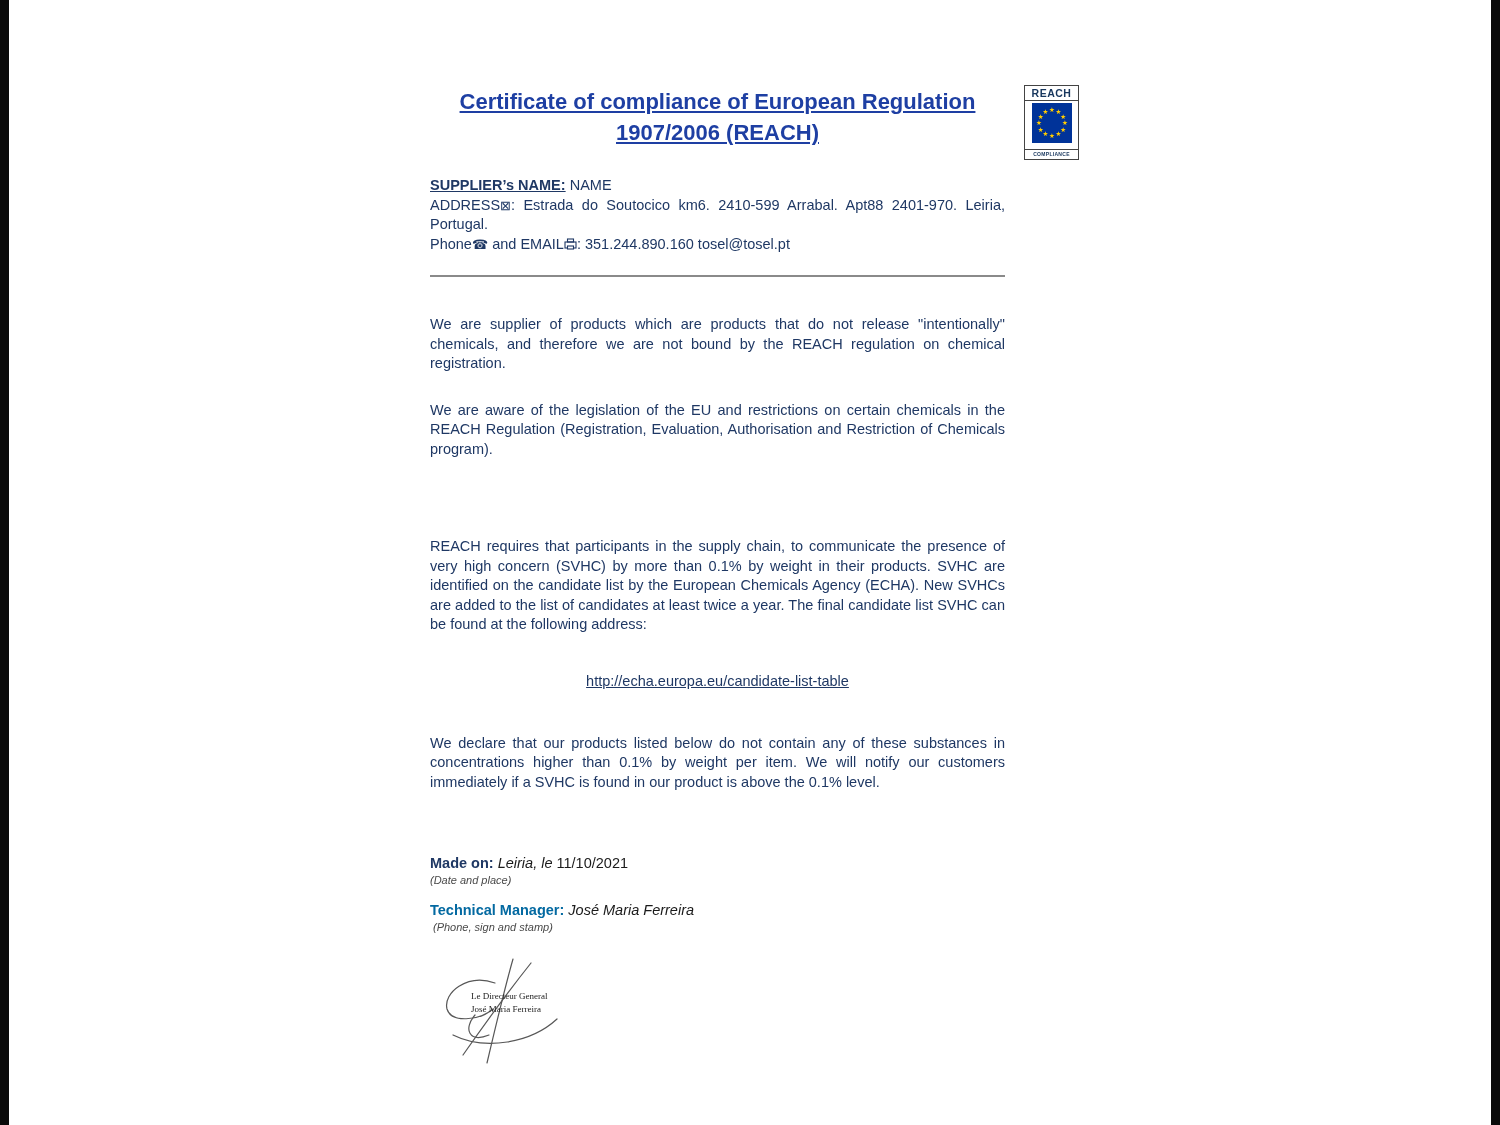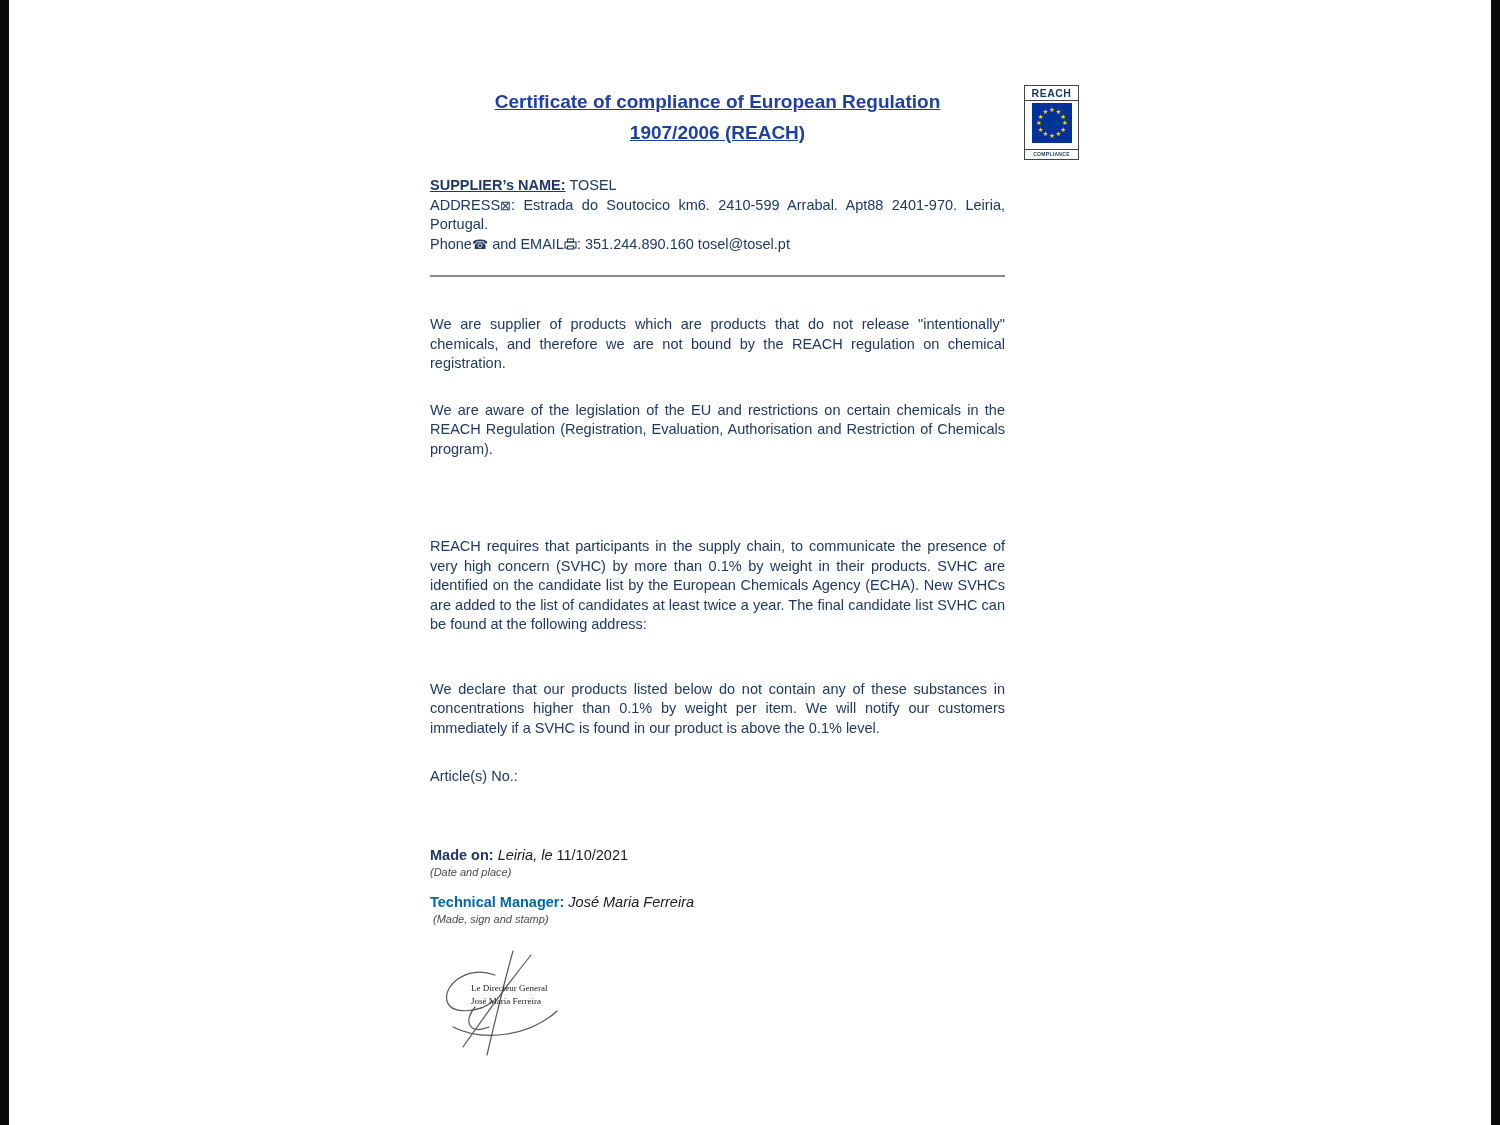--- a/index.html
+++ b/index.html
@@ -23,21 +23,21 @@
     left: 430px;
     top: 86px;
     width: 575px;
     color: #1F3864;
   }
 
   .title {
     text-align: center;
     color: #1E3FA3;
     font-weight: bold;
-    font-size: 19px;
+    font-size: 22px;
     line-height: 31px;
   }
   .title .tline { text-decoration: underline; }
 
   .supplier { margin-top: 28px; font-size: 14.5px; line-height: 19.5px; color: #1F3864; }
   .supplier .lbl-strong { font-weight: bold; text-decoration: underline; }
   .glyph { font-size: 13px; }
   .fax-svg { display: inline-block; vertical-align: -1px; }
 
   .divider { margin-top: 20px; height: 2px; background: #8a8a8a; border: none; width: 100%; }
@@ -132,51 +132,53 @@
   </div>
 
   <div class="doc">
 
     <div class="title">
       <div class="tline">Certificate of compliance of European Regulation</div>
       <div class="tline">1907/2006 (REACH)</div>
     </div>
 
     <div class="supplier">
-      <div><span class="lbl-strong">SUPPLIER’s NAME:</span><span> TOSEL</span></div>
+      <div><span class="lbl-strong">SUPPLIER’s NAME:</span><span> NAME</span></div>
       <div style="text-align: justify;"><span>ADDRESS</span><span class="glyph">⊠</span><span>: Estrada do Soutocico km6. 2410-599 Arrabal. Apt88 2401-970. Leiria, Portugal.</span></div>
       <div><span>Phone</span><span class="glyph">☎</span><span> and EMAIL</span><span class="fax-svg"><svg width="13" height="12" viewBox="0 0 13 12">
               <rect x="1" y="4" width="11" height="6" fill="none" stroke="#1F3864" stroke-width="1.1"></rect>
               <rect x="3.5" y="1" width="6" height="3" fill="none" stroke="#1F3864" stroke-width="1.1"></rect>
               <rect x="3.5" y="8" width="6" height="3" fill="#ffffff" stroke="#1F3864" stroke-width="1.1"></rect>
             </svg></span><span>: 351.244.890.160 tosel@tosel.pt</span></div>
     </div>
 
     <hr class="divider">
 
     <p class="para p2">We are supplier of products which are products that do not release "intentionally" chemicals, and therefore we are not bound by the REACH regulation on chemical registration.</p>
 
     <p class="para p1">We are aware of the legislation of the EU and restrictions on certain chemicals in the REACH Regulation (Registration, Evaluation, Authorisation and Restriction of Chemicals program).</p>
 
     <p class="para p3">REACH requires that participants in the supply chain, to communicate the presence of very high concern (SVHC) by more than 0.1% by weight in their products. SVHC are identified on the candidate list by the European Chemicals Agency (ECHA). New SVHCs are added to the list of candidates at least twice a year. The final candidate list SVHC can be found at the following address:</p>
 
+    <div class="link-row">
+      <a>http://echa.europa.eu/candidate-list-table</a>
+    </div>
 
     <p class="para p4">We declare that our products listed below do not contain any of these substances in concentrations higher than 0.1% by weight per item. We will notify our customers immediately if a SVHC is found in our product is above the 0.1% level.</p>
 
-    <p class="article">Article(s) No.:</p>
 
     <div class="madeon">
       <span class="lbl">Made on:</span><span class="ital"> Leiria, le</span><span> 11/10/2021</span>
     </div>
     <div class="note">(Date and place)</div>
 
     <div class="manager">
       <span class="lbl">Technical Manager:</span><span class="ital"> José Maria Ferreira</span>
     </div>
-    <div class="note note2">(Made, sign and stamp)</div>
+    <div class="note note2">(Phone, sign and stamp)</div>
 
     <svg class="signature" viewBox="0 0 145 112">
       <g fill="none" stroke="#3a3a3a" stroke-width="1.2" opacity="0.85" stroke-linecap="round">
         <path d="M78 2 C70 30 60 72 52 106"></path>
         <path d="M96 6 C72 36 42 78 28 98"></path>
         <path d="M60 26 C32 16 8 36 12 52 C16 66 44 64 58 52"></path>
         <path d="M18 78 C50 94 96 86 122 62"></path>
         <path d="M40 58 C28 72 34 86 54 78"></path>
       </g>
       <text x="36" y="42">Le Directeur General</text>

